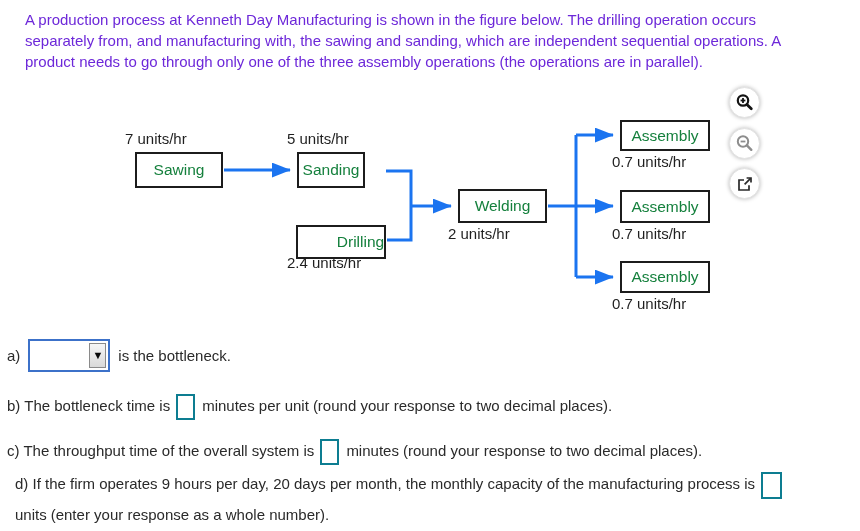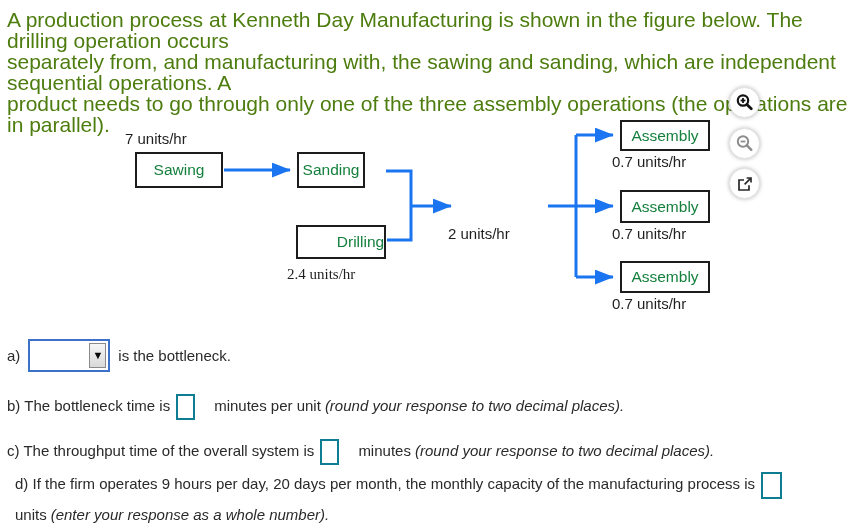--- a/index.html
+++ b/index.html
@@ -7,21 +7,21 @@
   body {
     font-family: "Liberation Sans", "DejaVu Sans", sans-serif;
     color: #2a2a2a;
     width: 860px; height: 531px;
     position: relative;
     overflow: hidden;
   }
   .stage { position: absolute; inset: 0; width: 860px; height: 531px; }
 
   
-  .intro { position: absolute; left: 7px; top: 9px; font-size: 21px; line-height: 21px; color: #4d7c0f; }
+  .intro { position: absolute; left: 25px; top: 9px; font-size: 15px; line-height: 21px; color: #6d28d9; }
 
   
   .flow-svg { position: absolute; left: 0; top: 0; width: 860px; height: 531px; pointer-events: none; }
   .node {
     position: absolute;
     border: 2px solid #1c1c1c;
     background: #ffffff;
     display: flex; align-items: center; justify-content: center;
     font-size: 15.5px; color: #15803d;
   }
@@ -38,22 +38,22 @@
     background: #ffffff;
     border: 1px solid #e3e3e3;
     box-shadow: 0 0 4px rgba(0,0,0,0.28);
     display: flex; align-items: center; justify-content: center;
     cursor: pointer;
   }
 
   
   .q-row { position: absolute; left: 7px; font-size: 15px; color: #2a2a2a; white-space: nowrap; }
   .q-flex { display: flex; align-items: center; gap: 8px; }
-  .note-italic { font-style: italic; margin-left: 4px; }
-  .after-input { margin-left: 13px; }
+  .note-italic { margin-left: 4px; }
+  .after-input { margin-left: 1px; }
 
   .answer-box {
     width: 19px; height: 26px;
     border: 2px solid #0d7d91;
     background: #ffffff;
     vertical-align: middle;
     margin: 0 6px;
     display: inline-block;
     font-size: 14px; padding: 0 1px;
   }
@@ -104,34 +104,38 @@
     <line x1="548" y1="206" x2="613" y2="206" stroke="#1b74f0" stroke-width="3" marker-end="url(#arrowhead)"></line>
 
     <line x1="576" y1="135" x2="576" y2="277" stroke="#1b74f0" stroke-width="3"></line>
 
     <line x1="576" y1="135" x2="613" y2="135" stroke="#1b74f0" stroke-width="3" marker-end="url(#arrowhead)"></line>
 
     <line x1="576" y1="277" x2="613" y2="277" stroke="#1b74f0" stroke-width="3" marker-end="url(#arrowhead)"></line>
   </svg>
 
   <div class="rate" style="left:125px; top:130px; width:108px;">7 units/hr</div>
-  <div class="rate" style="left:287px; top:266px; width:110px;font-family:Liberation Serif, serif;">2.4 units/hr</div>
+  <div class="rate" style="left:287px; top:130px; width:108px;">5 units/hr</div>
+  <div class="rate" style="left:287px; top:254px; width:110px;">2.4 units/hr</div>
   <div class="rate" style="left:448px; top:225px; width:108px;">2 units/hr</div>
   <div class="rate" style="left:612px; top:153px; width:110px;">0.7 units/hr</div>
   <div class="rate" style="left:612px; top:225px; width:110px;">0.7 units/hr</div>
   <div class="rate" style="left:612px; top:295px; width:110px;">0.7 units/hr</div>
 
   <div class="node" style="left:135px; top:152px; width:88px;  height:36px;">
       <span>Sawing</span>
     </div>
   <div class="node" style="left:297px; top:152px; width:68px;  height:36px;">
       <span>Sanding</span>
     </div>
   <div class="node" style="left:296px; top:225px; width:90px;  height:34px;padding-left:39px;">
       <span>Drilling</span>
+    </div>
+  <div class="node" style="left:458px; top:189px; width:89px;  height:34px;">
+      <span>Welding</span>
     </div>
   <div class="node" style="left:620px; top:120px; width:90px;  height:31px;">
       <span>Assembly</span>
     </div>
   <div class="node" style="left:620px; top:190px; width:90px;  height:33px;">
       <span>Assembly</span>
     </div>
   <div class="node" style="left:620px; top:261px; width:90px;  height:32px;">
       <span>Assembly</span>
     </div>

